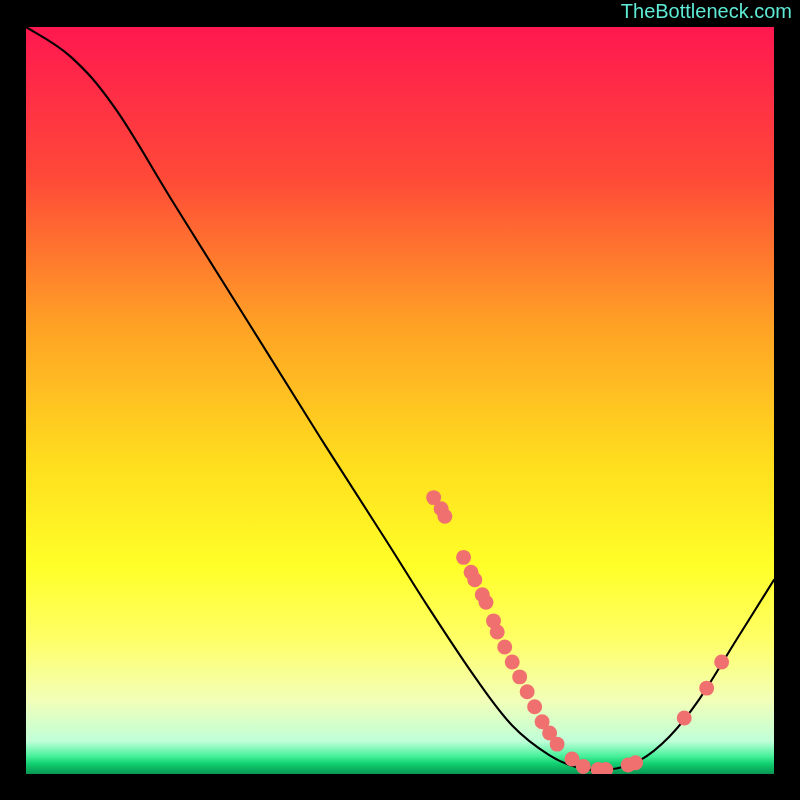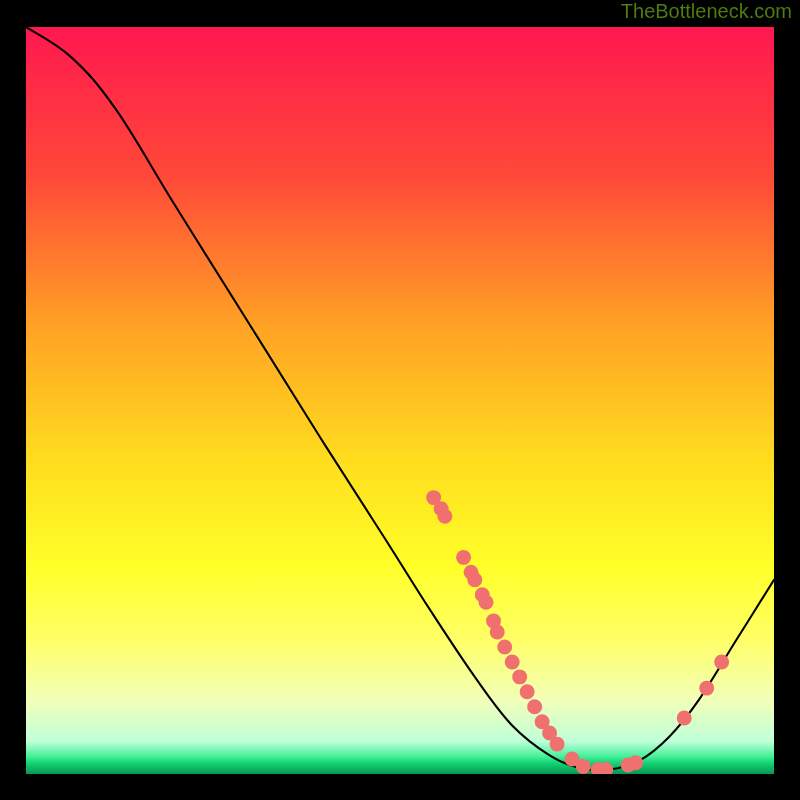--- a/index.html
+++ b/index.html
@@ -2,21 +2,21 @@
 <html><head>
 <meta charset="utf-8">
 <style>
   * { margin: 0; padding: 0; box-sizing: border-box; }
   html, body { width: 800px; height: 800px; background: #000; font-family: Arial, sans-serif; overflow: hidden; }
   .wrap { position: relative; width: 800px; height: 800px; }
   .attribution {
     position: absolute;
     top: 0;
     right: 8px;
-    color: #4d7c0f;
+    color: #5eead4;
     font-size: 20px;
     font-weight: normal;
     z-index: 10;
   }
   .plot {
     position: absolute;
     left: 26px;
     top: 27px;
     width: 748px;
     height: 747px;

